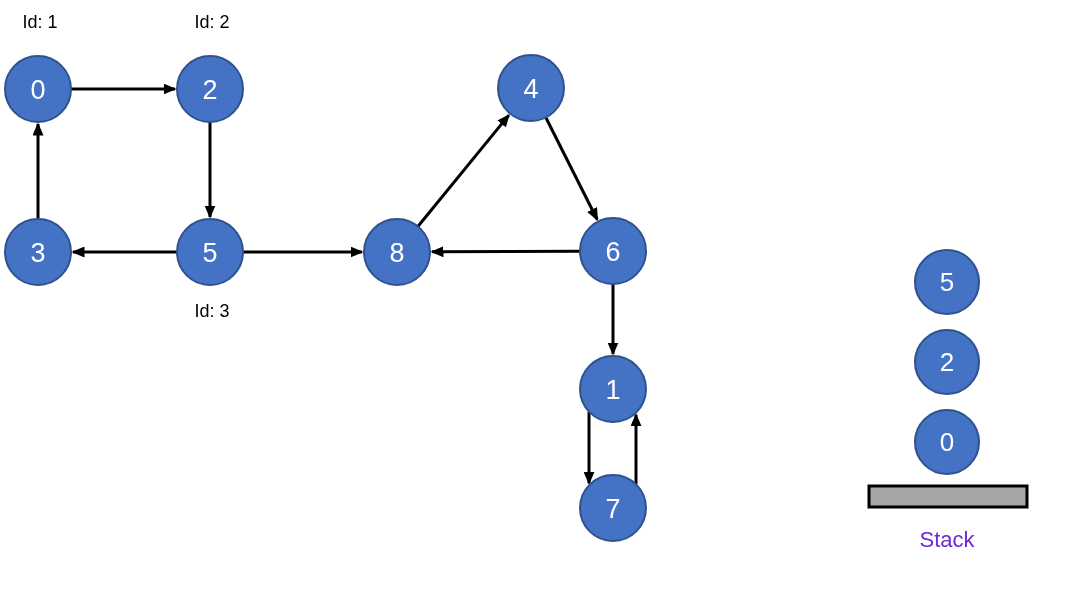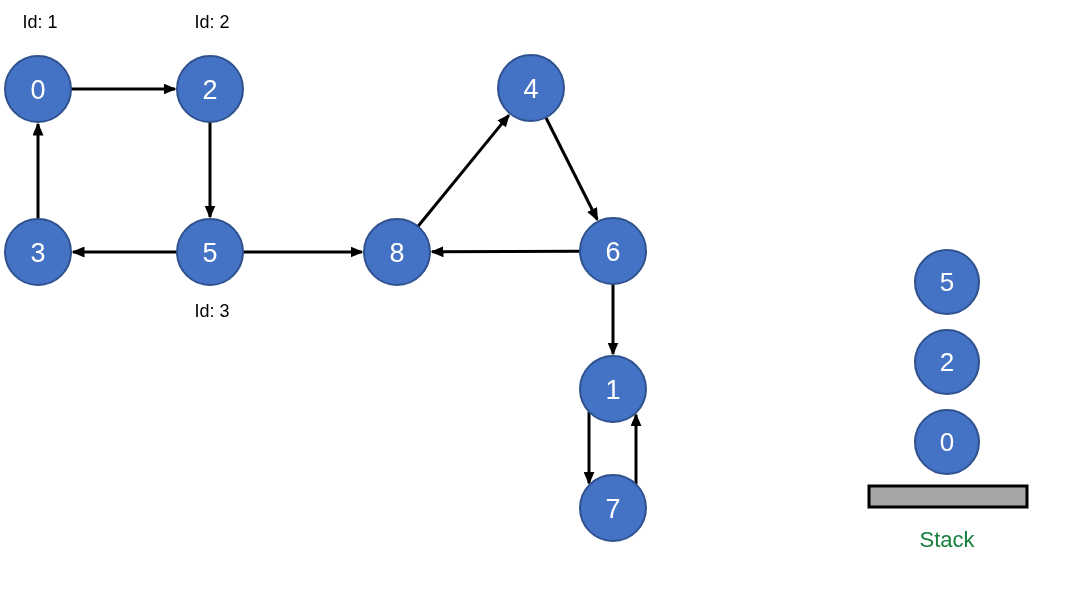--- a/index.html
+++ b/index.html
@@ -39,21 +39,21 @@
     fill: #ffffff;
   }
   #stack-title {
     position: absolute;
     left: 867px;
     top: 527px;
     width: 160px;
     text-align: center;
     font-family: "Liberation Sans", sans-serif;
     font-size: 22px;
-    color: #15803d;
+    color: #6d28d9;
   }
 </style>
 </head>
 <body>
 
 <div id="canvas">
   <svg id="diagram-svg" viewBox="0 0 1079 596" xmlns="http://www.w3.org/2000/svg">
       <defs>
         <marker id="arrowhead" markerWidth="13" markerHeight="11" refX="11.5" refY="5.5" orient="auto" markerUnits="userSpaceOnUse">
           <path d="M0,0 L13,5.5 L0,11 Z" fill="#000000"></path>

